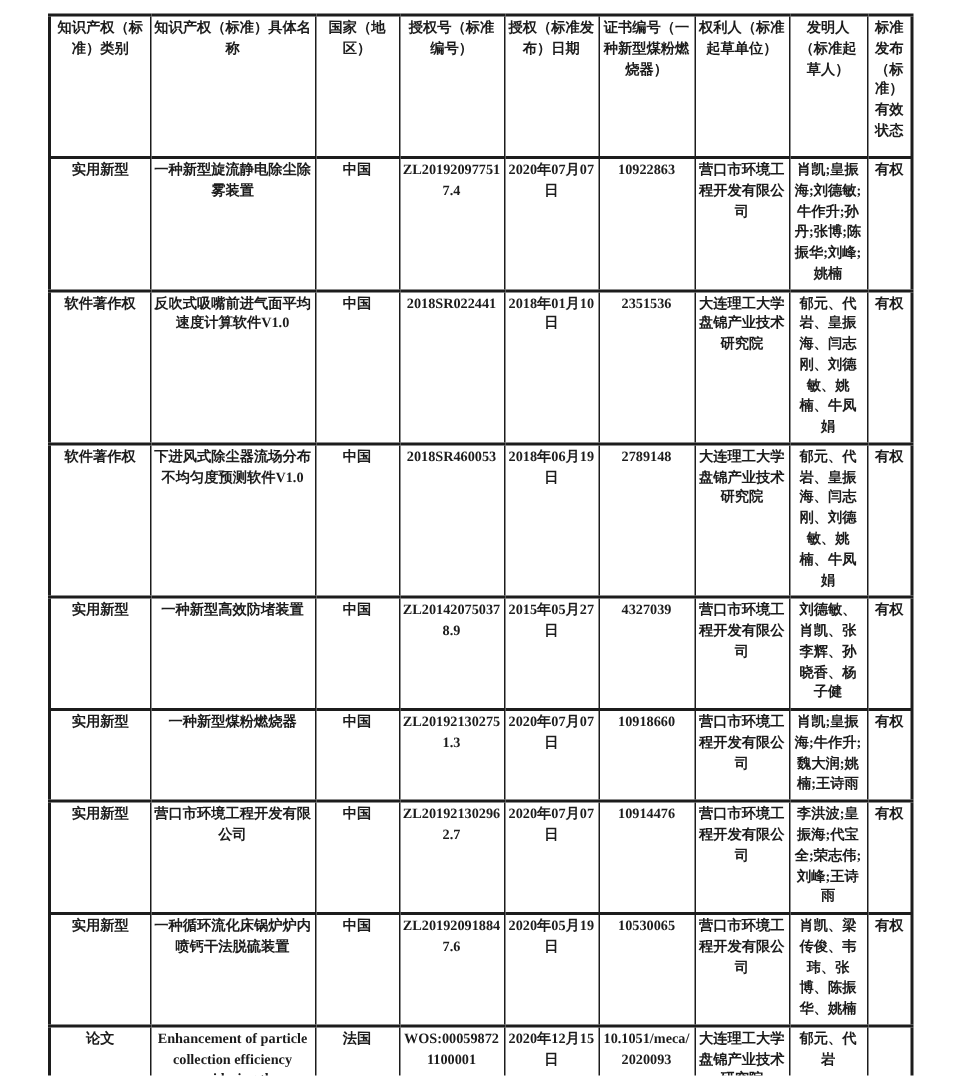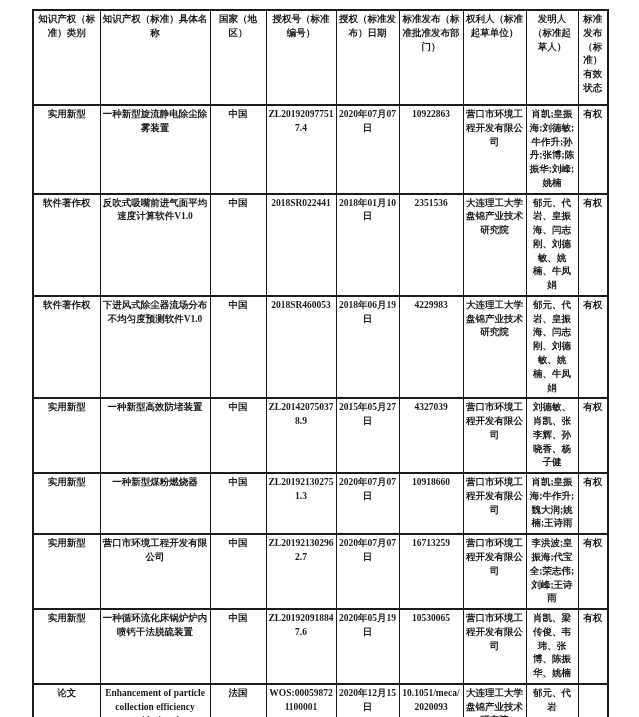--- a/index.html
+++ b/index.html
@@ -83,21 +83,21 @@
         <col class="c8">
         <col class="c9">
     </colgroup>
     <thead>
       <tr>
         <th>知识产权（标准）类别</th>
         <th>知识产权（标准）具体名称</th>
         <th>国家（地区）</th>
         <th>授权号（标准编号）</th>
         <th>授权（标准发布）日期</th>
-        <th>标准发布（标准批准发布部门）</th>
+        <th>证书编号（一种新型煤粉燃烧器）</th>
         <th>权利人（标准起草单位）</th>
         <th>发明人（标准起草人）</th>
         <th>标准发布（标准）有效状态</th>
       </tr>
     </thead>
     <tbody>
       <tr>
         <td>实用新型</td>
         <td>一种新型旋流静电除尘除雾装置</td>
         <td>中国</td>
@@ -118,21 +118,21 @@
         <td>大连理工大学盘锦产业技术研究院</td>
         <td>郁元、代岩、皇振海、闫志刚、刘德敏、姚楠、牛凤娟</td>
         <td>有权</td>
       </tr>
       <tr>
         <td>软件著作权</td>
         <td>下进风式除尘器流场分布不均匀度预测软件V1.0</td>
         <td>中国</td>
         <td>2018SR460053</td>
         <td>2018年06月19日</td>
-        <td>4229983</td>
+        <td>2789148</td>
         <td>大连理工大学盘锦产业技术研究院</td>
         <td>郁元、代岩、皇振海、闫志刚、刘德敏、姚楠、牛凤娟</td>
         <td>有权</td>
       </tr>
       <tr>
         <td>实用新型</td>
         <td>一种新型高效防堵装置</td>
         <td>中国</td>
         <td>ZL201420750378.9</td>
         <td>2015年05月27日</td>
@@ -151,21 +151,21 @@
         <td>营口市环境工程开发有限公司</td>
         <td>肖凯;皇振海;牛作升;魏大润;姚楠;王诗雨</td>
         <td>有权</td>
       </tr>
       <tr>
         <td>实用新型</td>
         <td>营口市环境工程开发有限公司</td>
         <td>中国</td>
         <td>ZL201921302962.7</td>
         <td>2020年07月07日</td>
-        <td>16713259</td>
+        <td>10914476</td>
         <td>营口市环境工程开发有限公司</td>
         <td>李洪波;皇振海;代宝全;荣志伟;刘峰;王诗雨</td>
         <td>有权</td>
       </tr>
       <tr>
         <td>实用新型</td>
         <td>一种循环流化床锅炉炉内喷钙干法脱硫装置</td>
         <td>中国</td>
         <td>ZL201920918847.6</td>
         <td>2020年05月19日</td>

